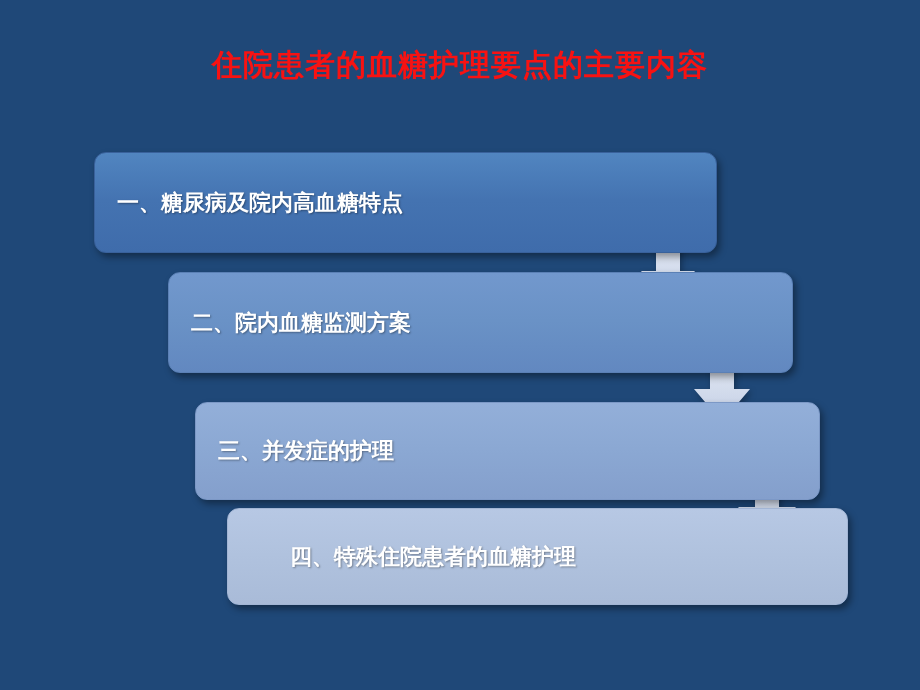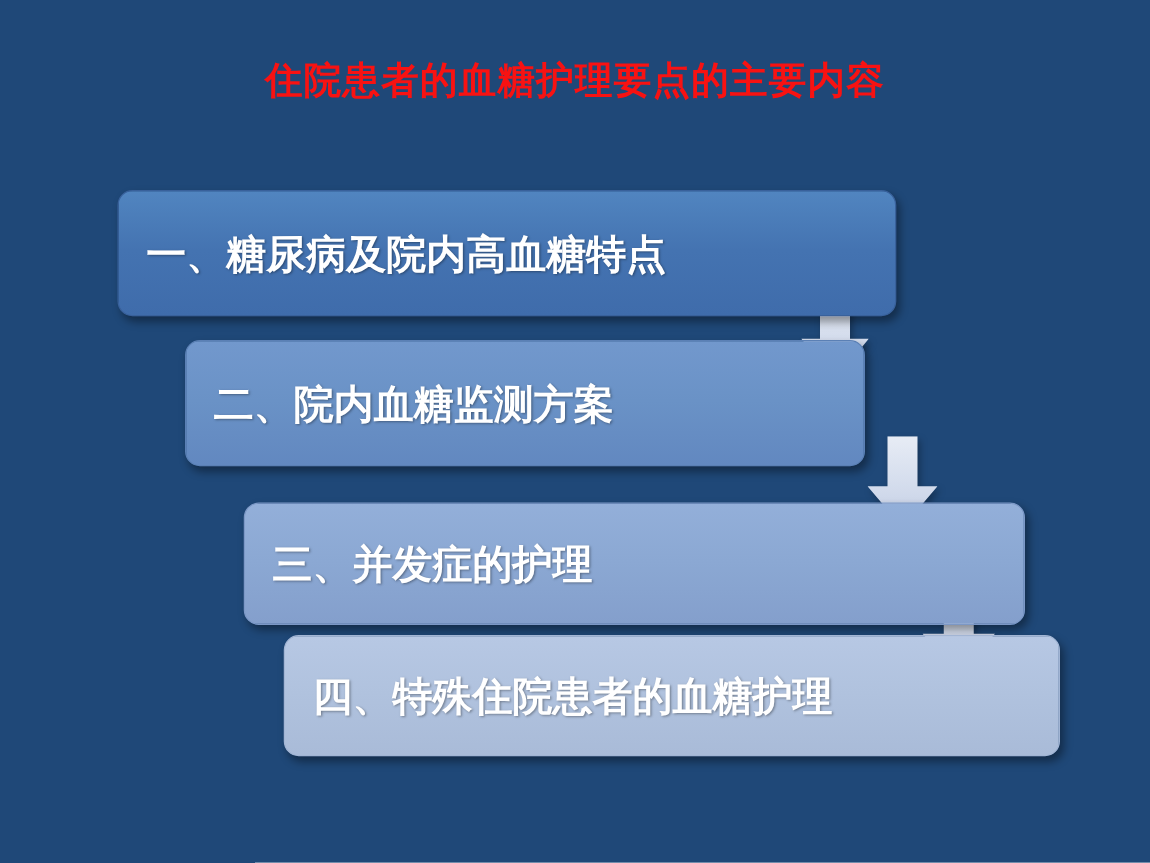--- a/index.html
+++ b/index.html
@@ -39,47 +39,48 @@
     border-radius: 12px;
     box-sizing: border-box;
     display: flex;
     align-items: center;
     box-shadow: 3px 4px 7px rgba(0, 0, 0, 0.38);
     z-index: 3;
   }
   .flow-box .box-label {
     color: #ffffff;
     font-weight: bold;
-    font-size: 32px;
+    font-size: 22px;
     line-height: 38px;
     white-space: nowrap;
     padding-left: 22px;
     text-shadow: 1px 1px 2px rgba(0, 0, 0, 0.35);
     font-family: "DejaVu Sans", "Liberation Sans", sans-serif;
   }
 
   #box-1 {
     left: 94px;  top: 152px;  width: 623px;  height: 101px;
     background: linear-gradient(180deg, #5185c0 0%, #4473b1 48%, #3f6cab 100%);
     border: 1px solid #39619b;
   }
   #box-2 {
-    left: 148px; top: 272px;  width: 544px;  height: 101px;
+    left: 168px; top: 272px;  width: 625px;  height: 101px;
     background: linear-gradient(180deg, #7298cd 0%, #6a92c6 48%, #6288c0 100%);
     border: 1px solid #5b80b5;
   }
   #box-3 {
     left: 195px; top: 402px;  width: 625px;  height: 98px;
     background: linear-gradient(180deg, #93afd9 0%, #8ba8d3 48%, #849fcc 100%);
     border: 1px solid #7c98c6;
   }
   #box-4 {
     left: 227px; top: 508px;  width: 621px;  height: 97px;
     background: linear-gradient(180deg, #b7c8e4 0%, #b0c2de 48%, #a9bbd8 100%);
     border: 1px solid #a2b5d4;
+    padding-left: 40px;
   }
 
   .flow-arrow {
     position: absolute;
     z-index: 2;
     filter: drop-shadow(2px 3px 3px rgba(0, 0, 0, 0.30));
   }
   #arrow-1 { left: 641px; top: 231px; width: 54px;  height: 73px; }
   #arrow-2 { left: 694px; top: 349px; width: 56px;  height: 73px; }
   #arrow-3 { left: 738px; top: 467px; width: 58px;  height: 73px; }

